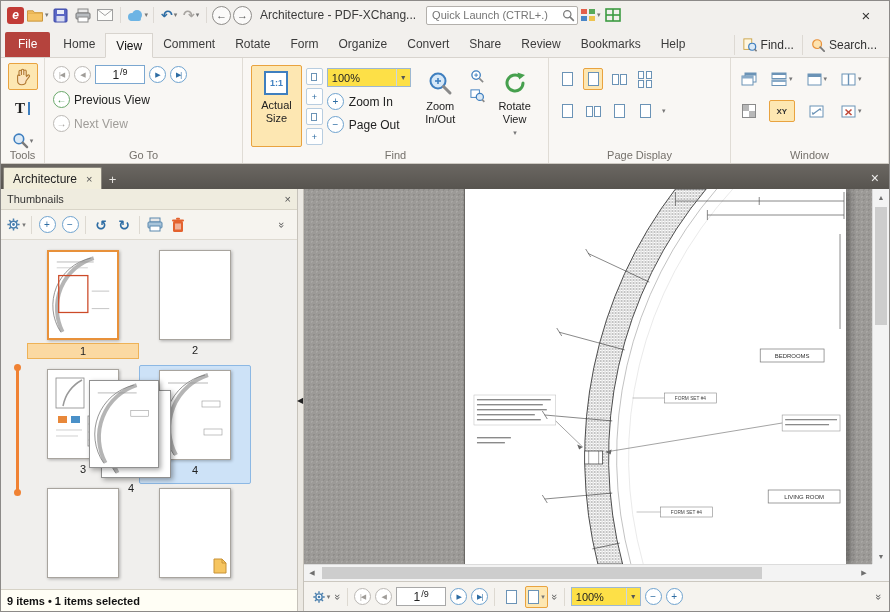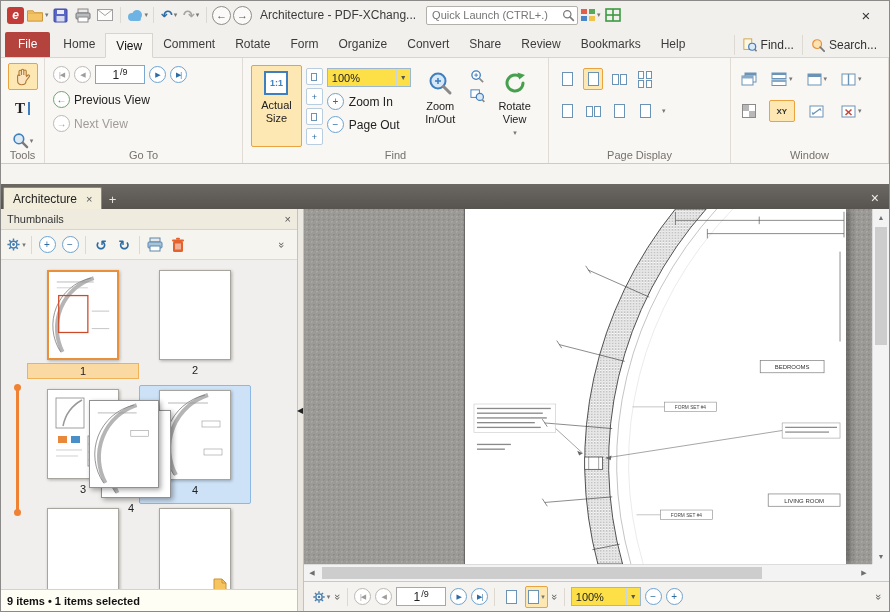--- a/index.html
+++ b/index.html
@@ -104,21 +104,21 @@
   .pg.xs { width:6px; height:8px; }
   .pgrid { display:grid; grid-template-columns:7px 7px; gap:1px; }
 
   .g-win { flex:1; }
   .win-grid { display:flex; gap:10px; padding-top:3px; }
   .win-col { display:flex; flex-direction:column; gap:10px; }
   .xy { font-size:8px; font-weight:bold; color:#333; }
 
   
   .doctab-bar { height:25px; background:linear-gradient(#6b6762,#57544f); display:flex;
-                align-items:flex-end; padding:0 2px; flex:0 0 auto;margin-top:20px; }
+                align-items:flex-end; padding:0 2px; flex:0 0 auto; }
   .dtab { height:22px; background:#f2eedb; display:flex; align-items:center; gap:9px;
           padding:0 9px; font-size:12px; color:#222; border:1px solid #8d897f;
           border-bottom:none; border-radius:2px 2px 0 0; }
   .dtab .x { font-size:11px; color:#555; }
   .dtab-plus { width:20px; height:20px; color:#e8e6e2; font-size:13px; display:inline-flex;
                align-items:center; justify-content:center; }
   .dtab-close { margin-left:auto; color:#f0efed; font-size:14px; padding:0 8px 3px 8px; }
 
   
   .main { flex:1; display:flex; min-height:0; }

